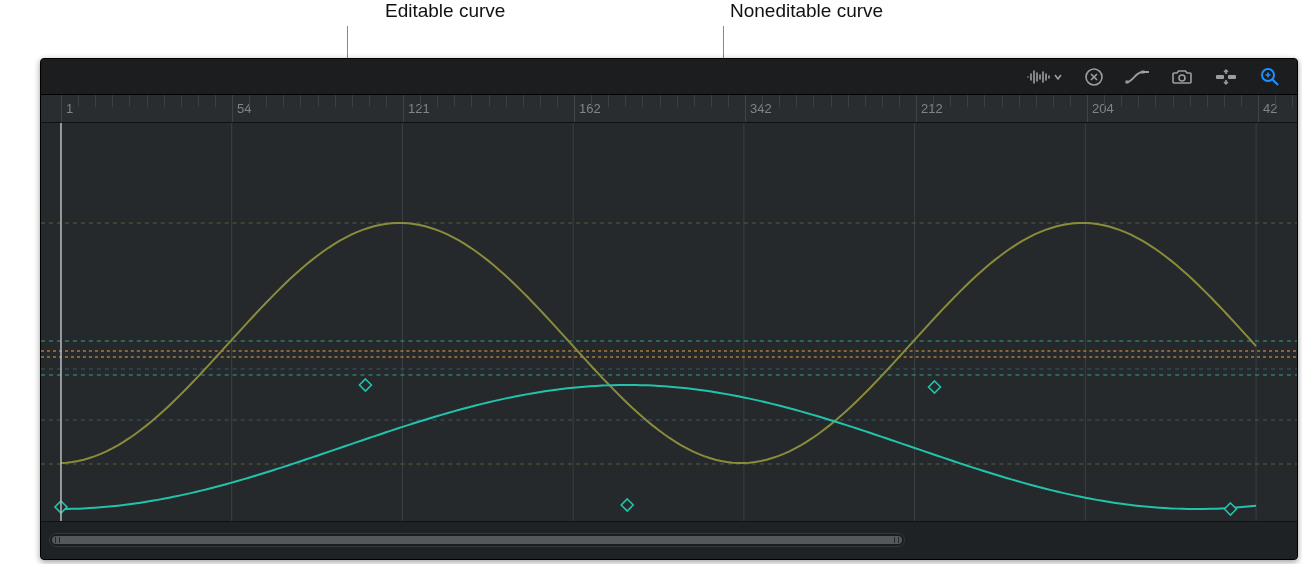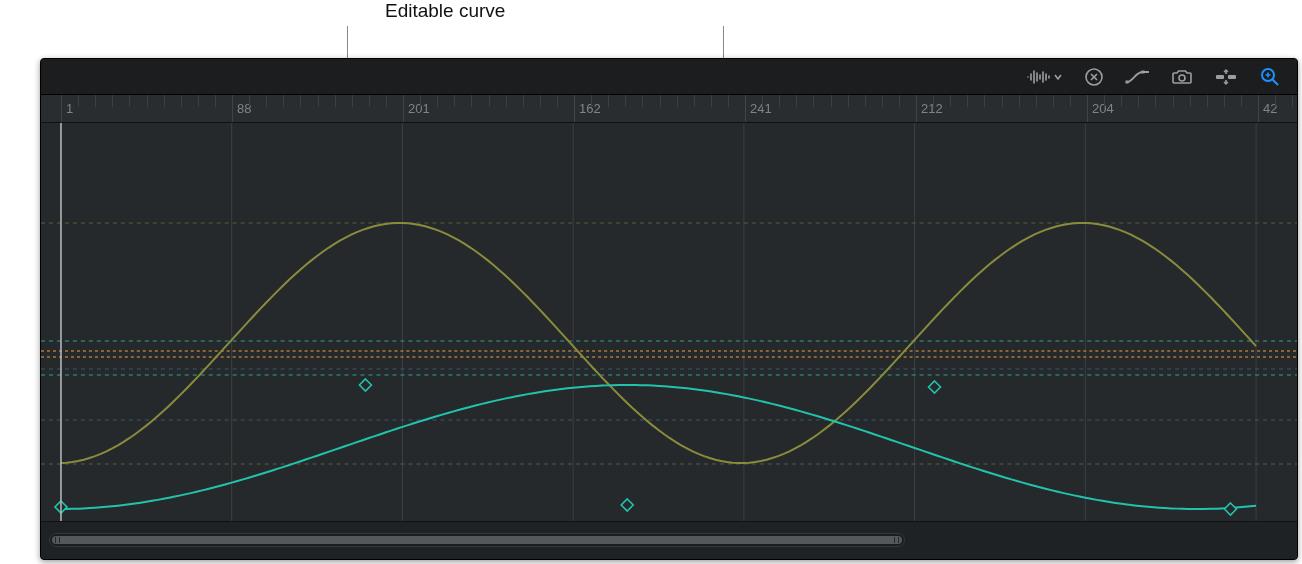--- a/index.html
+++ b/index.html
@@ -142,20 +142,21 @@
     border-top: 1px solid #111;
   }
 </style>
 </head>
 <body>
 
 <div class="stage">
 
   <div class="callout-label cl-edit">Editable curve</div>
   <div class="callout-line line-edit"></div>
+  <div class="callout-label cl-noned">Noneditable curve</div>
   <div class="callout-line line-noned"></div>
 
   <div class="panel">
 
     <div class="toolbar">
       <div class="tool-btn wider">
         <svg width="36" height="18" viewBox="0 0 36 18">
           <g stroke="#9b9fa3" stroke-width="1.6" stroke-linecap="round">
             <line x1="2" y1="9" x2="2" y2="9"></line>
             <line x1="5" y1="6" x2="5" y2="12"></line>
@@ -216,33 +217,33 @@
         <div class="ruler-minor" style="left: 37.1px;"></div>
         <div class="ruler-minor" style="left: 54.2px;"></div>
         <div class="ruler-minor" style="left: 71.3px;"></div>
         <div class="ruler-minor" style="left: 88.4px;"></div>
         <div class="ruler-minor" style="left: 105.5px;"></div>
         <div class="ruler-minor" style="left: 122.6px;"></div>
         <div class="ruler-minor" style="left: 139.7px;"></div>
         <div class="ruler-minor" style="left: 156.8px;"></div>
         <div class="ruler-minor" style="left: 173.9px;"></div>
         <div class="ruler-major" style="left: 191px;">
-          <span class="tick-lbl">88</span>
+          <span class="tick-lbl">54</span>
         </div>
         <div class="ruler-minor" style="left: 208.1px;"></div>
         <div class="ruler-minor" style="left: 225.2px;"></div>
         <div class="ruler-minor" style="left: 242.3px;"></div>
         <div class="ruler-minor" style="left: 259.4px;"></div>
         <div class="ruler-minor" style="left: 276.5px;"></div>
         <div class="ruler-minor" style="left: 293.6px;"></div>
         <div class="ruler-minor" style="left: 310.7px;"></div>
         <div class="ruler-minor" style="left: 327.8px;"></div>
         <div class="ruler-minor" style="left: 344.9px;"></div>
         <div class="ruler-major" style="left: 362px;">
-          <span class="tick-lbl">201</span>
+          <span class="tick-lbl">121</span>
         </div>
         <div class="ruler-minor" style="left: 379.1px;"></div>
         <div class="ruler-minor" style="left: 396.2px;"></div>
         <div class="ruler-minor" style="left: 413.3px;"></div>
         <div class="ruler-minor" style="left: 430.4px;"></div>
         <div class="ruler-minor" style="left: 447.5px;"></div>
         <div class="ruler-minor" style="left: 464.6px;"></div>
         <div class="ruler-minor" style="left: 481.7px;"></div>
         <div class="ruler-minor" style="left: 498.8px;"></div>
         <div class="ruler-minor" style="left: 515.9px;"></div>
@@ -252,21 +253,21 @@
         <div class="ruler-minor" style="left: 550.1px;"></div>
         <div class="ruler-minor" style="left: 567.2px;"></div>
         <div class="ruler-minor" style="left: 584.3px;"></div>
         <div class="ruler-minor" style="left: 601.4px;"></div>
         <div class="ruler-minor" style="left: 618.5px;"></div>
         <div class="ruler-minor" style="left: 635.6px;"></div>
         <div class="ruler-minor" style="left: 652.7px;"></div>
         <div class="ruler-minor" style="left: 669.8px;"></div>
         <div class="ruler-minor" style="left: 686.9px;"></div>
         <div class="ruler-major" style="left: 704px;">
-          <span class="tick-lbl">241</span>
+          <span class="tick-lbl">342</span>
         </div>
         <div class="ruler-minor" style="left: 721.1px;"></div>
         <div class="ruler-minor" style="left: 738.2px;"></div>
         <div class="ruler-minor" style="left: 755.3px;"></div>
         <div class="ruler-minor" style="left: 772.4px;"></div>
         <div class="ruler-minor" style="left: 789.5px;"></div>
         <div class="ruler-minor" style="left: 806.6px;"></div>
         <div class="ruler-minor" style="left: 823.7px;"></div>
         <div class="ruler-minor" style="left: 840.8px;"></div>
         <div class="ruler-minor" style="left: 857.9px;"></div>

